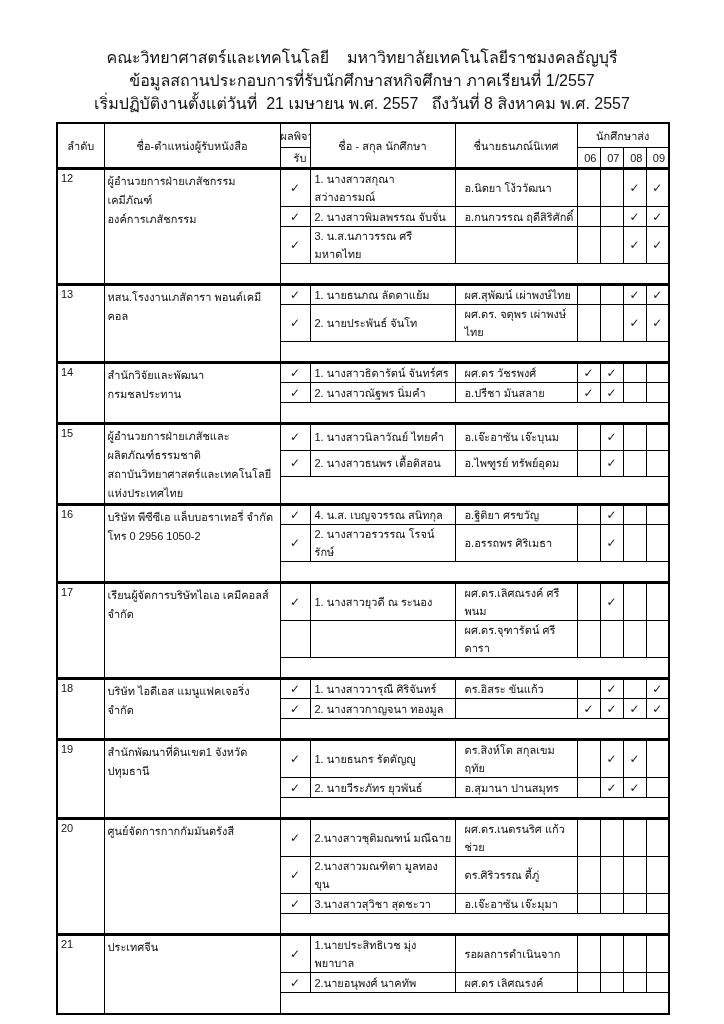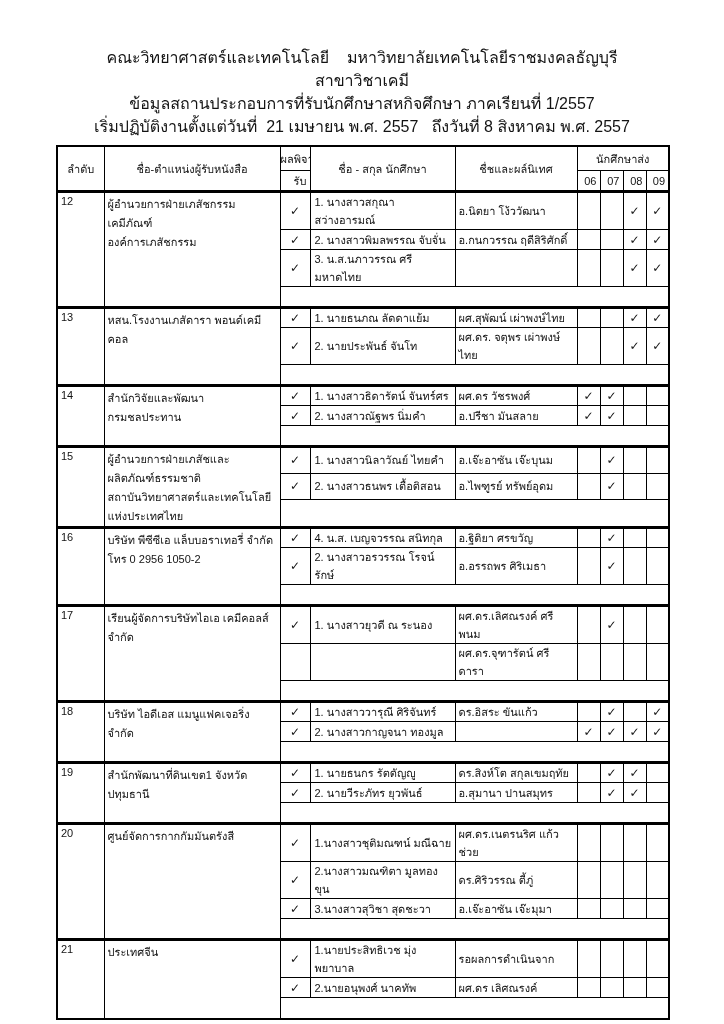--- a/index.html
+++ b/index.html
@@ -43,33 +43,32 @@
   th.clip { white-space:nowrap; padding:0; }
 
   tr.student-row { height:20px; }
   tr.blank-row   { height:21px; }
   tr.block-start td { border-top:3px solid #000; }
 
   td.c-no   { vertical-align:top; padding-top:2px; }
   td.c-org  { vertical-align:top; padding-top:2px; line-height:19px; }
   td.c-accept { text-align:center; }
   td.c-student { padding-left:4px; }
-  td.c-advisor { padding-left:3px; }
+  td.c-advisor { padding-left:9px; }
   td.c-check { text-align:center; }
   td.c-blank { border-left:1px solid #000; }
   .chk { font-size:12px; }
 </style>
 </head>
 <body>
 
 <div>
 
   <div class="titles">
     <div class="title-line">คณะวิทยาศาสตร์และเทคโนโลยี    มหาวิทยาลัยเทคโนโลยีราชมงคลธัญบุรี</div>
-    <div class="title-line">สาขาวิชาเคมี</div>
     <div class="title-line">ข้อมูลสถานประกอบการที่รับนักศึกษาสหกิจศึกษา ภาคเรียนที่ 1/2557</div>
     <div class="title-line">เริ่มปฏิบัติงานตั้งแต่วันที่  21 เมษายน พ.ศ. 2557   ถึงวันที่ 8 สิงหาคม พ.ศ. 2557</div>
   </div>
 
   <table class="main">
     <colgroup>
       <col class="c-no">
         <col class="c-org">
         <col class="c-accept">
       <col class="c-student">
@@ -78,21 +77,21 @@
         <col class="c-chk">
         <col class="c-chk">
         <col class="c-chk">
     </colgroup>
     <thead>
       <tr class="h-row1">
         <th rowspan="2">ลำดับ</th>
         <th rowspan="2">ชื่อ-ตำแหน่งผู้รับหนังสือ</th>
         <th class="clip">ผลพิจารณา</th>
         <th rowspan="2">ชื่อ - สกุล นักศึกษา</th>
-        <th rowspan="2">ชื่ชและผล์นิเทศ</th>
+        <th rowspan="2">ชื่นายธนภณ์นิเทศ</th>
         <th colspan="4">นักศึกษาส่ง</th>
       </tr>
       <tr class="h-row2">
         <th>รับ</th>
         <th>06</th>
         <th>07</th>
         <th>08</th>
         <th>09</th>
       </tr>
     </thead>
@@ -308,21 +307,21 @@
         </tr>
         <tr class="blank-row">
           <td class="c-blank" colspan="7"></td>
         </tr>
         <tr class="student-row block-start">
           <td class="c-no" rowspan="4">20</td>
           <td class="c-org" rowspan="4">
             <div>ศูนย์จัดการกากกัมมันตรังสี</div>
           </td>
           <td class="c-accept chk">✓</td>
-          <td class="c-student">1.นางสาวชุติมณฑน์  มณีฉาย</td>
+          <td class="c-student">2.นางสาวชุติมณฑน์  มณีฉาย</td>
           <td class="c-advisor">ผศ.ดร.เนตรนริศ  แก้วช่วย</td>
           <td class="c-check chk"></td>
           <td class="c-check chk"></td>
           <td class="c-check chk"></td>
           <td class="c-check chk"></td>
         </tr>
         <tr class="student-row">
           <td class="c-accept chk">✓</td>
           <td class="c-student">2.นางสาวมณฑิตา  มูลทองขุน</td>
           <td class="c-advisor">ดร.ศิริวรรณ ตี้ภู่</td>

